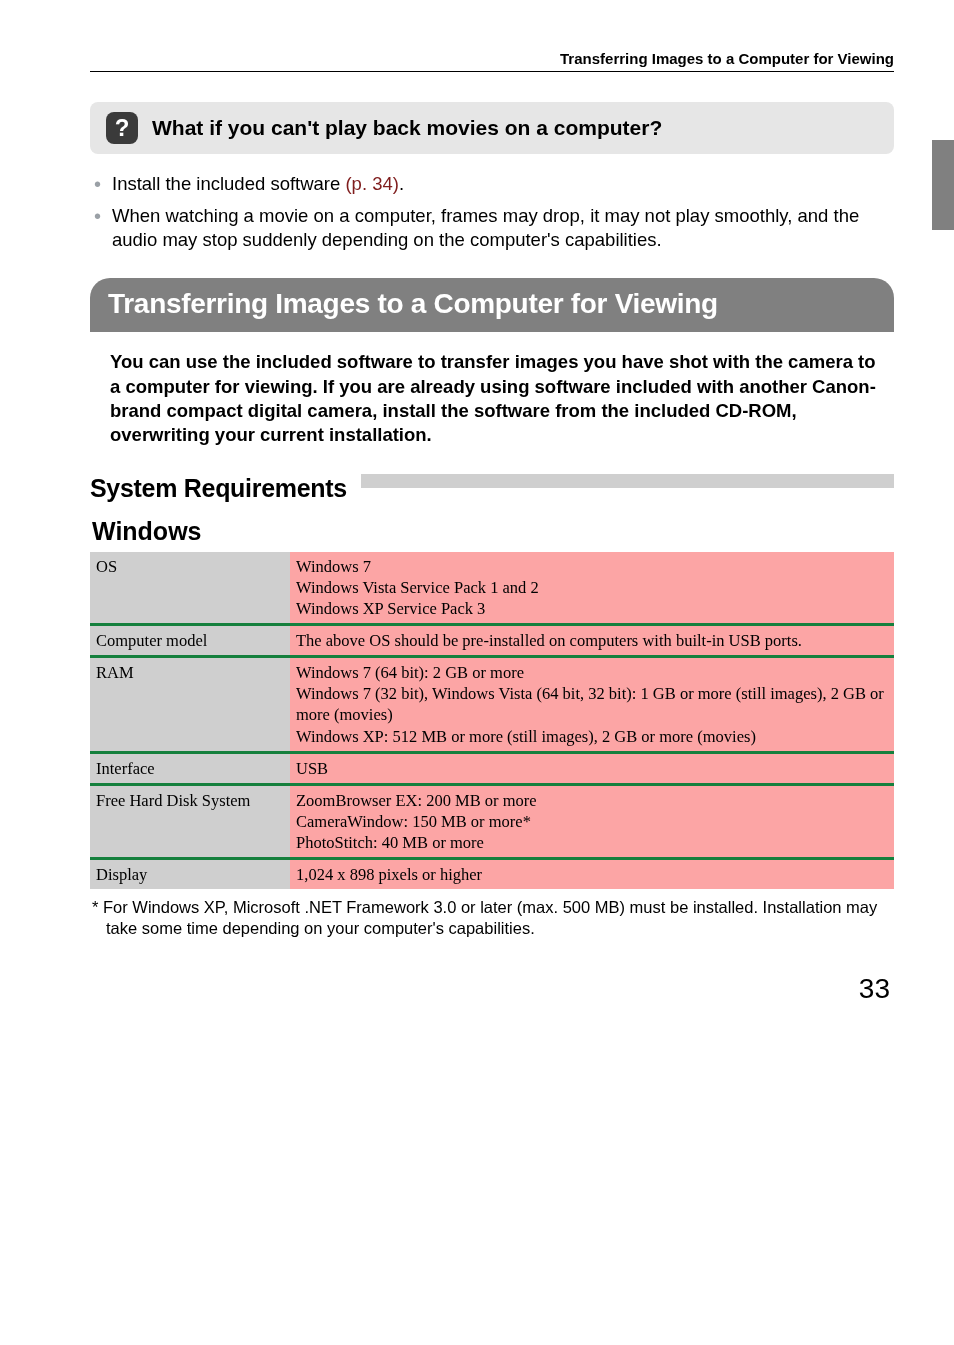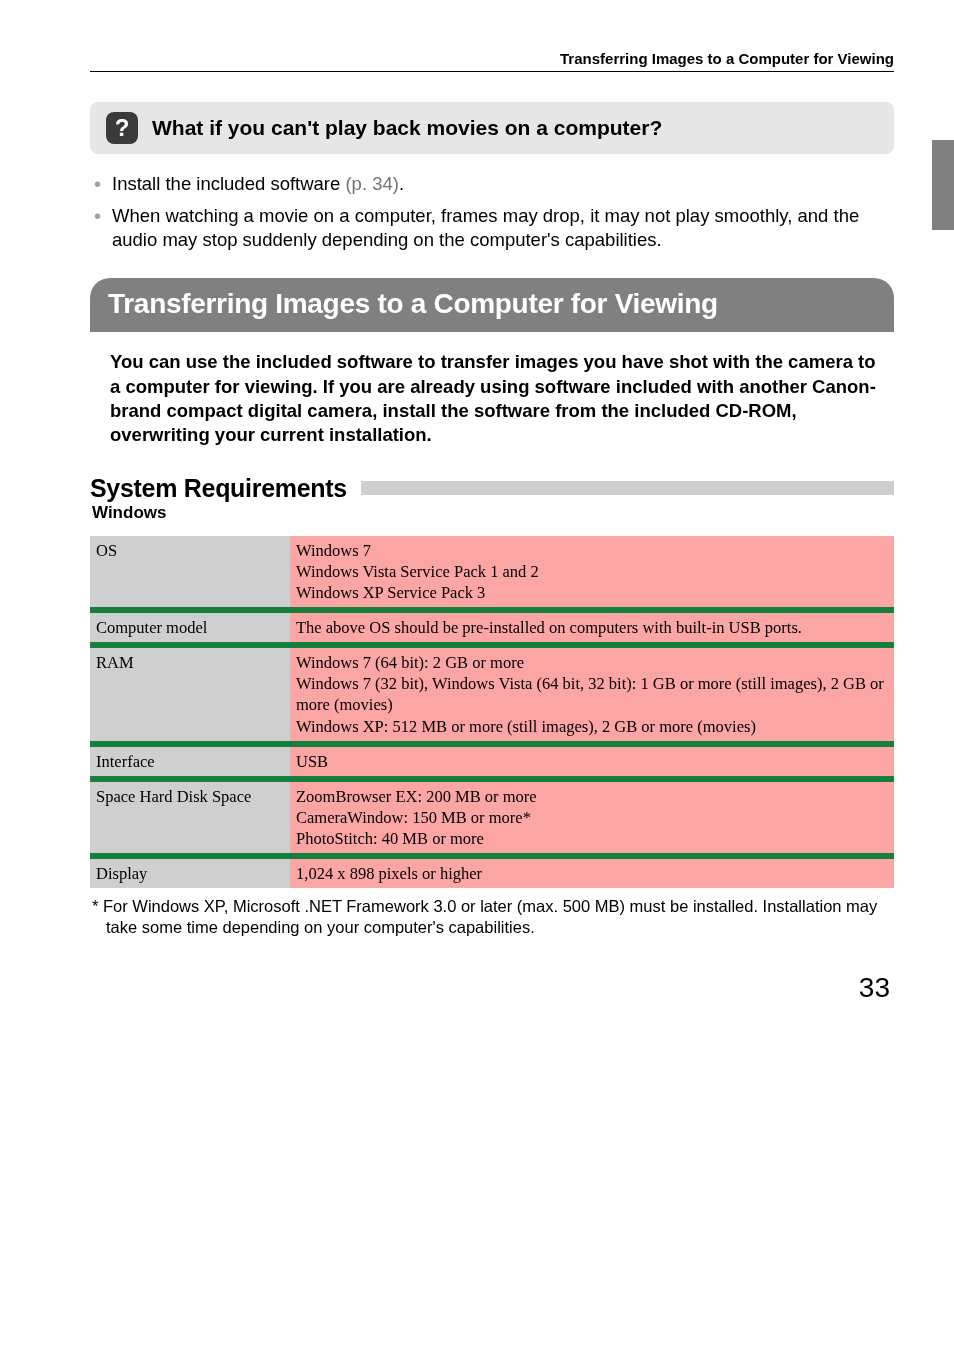--- a/index.html
+++ b/index.html
@@ -74,69 +74,69 @@
   }
   ul.tips li::before {
     content: "•";
     position: absolute;
     left: 0;
     top: 0;
     color: #9aa0a6;
     font-size: 20px;
     line-height: 1.2;
   }
-  .link { color: #737373; text-align: right; }
+  .link { color: #7f1d1d; text-align: right; }
   .h1-band {
     background: #808080;
     color: #fff;
     font-weight: 900;
     font-size: 28px;
     border-radius: 20px 20px 0 0;
     padding: 10px 18px 12px 18px;
     margin: 10px 0 18px 0;
     letter-spacing: -0.3px;
   }
   .body-para {
     font-size: 18.5px;
     line-height: 1.32;
     margin: 0 4px 26px 20px;
     font-weight: bold;
   }
   .h2-row {
     display: flex;
-    align-items: center;
+    align-items: flex-start;
     gap: 14px;
-    margin-bottom: 0;
+    margin-bottom: 14px;
   }
   .h2-text {
     font-weight: 900;
     font-size: 25px;
     white-space: nowrap;
     letter-spacing: -0.3px;
   }
   .h2-rule {
     flex: 1;
     height: 14px;
     background: #cfcfcf;
   }
   .h3 {
     font-weight: bold;
-    font-size: 17px;
-    margin: 0 0 13px 2px;
+    font-size: 25px;
+    margin: 0 0 6px 2px;
   }
   table.spec {
     width: 100%;
     border-collapse: collapse;
     font-size: 16.5px;
     font-family: Liberation Serif, serif;
   }
   table.spec td {
     vertical-align: top;
     padding: 4px 6px;
-    border-top: 6px solid #15803d;
+    border-top: 3px solid #15803d;
     line-height: 1.28;
   }
   table.spec tr:first-child td { border-top: none; }
   table.spec td.label {
     background: #cfcfcf;
     width: 200px;
   }
   table.spec td.value {
     background: #fca5a5;
   }
@@ -198,21 +198,21 @@
         </tr>
         <tr>
           <td class="label">RAM</td>
           <td class="value">Windows 7 (64 bit): 2 GB or more<br>Windows 7 (32 bit), Windows Vista (64 bit, 32 bit): 1 GB or more (still images), 2 GB or more (movies)<br>Windows XP: 512 MB or more (still images), 2 GB or more (movies)</td>
         </tr>
         <tr>
           <td class="label">Interface</td>
           <td class="value">USB</td>
         </tr>
         <tr>
-          <td class="label">Space Hard Disk Space</td>
+          <td class="label">Free Hard Disk System</td>
           <td class="value">ZoomBrowser EX: 200 MB or more<br>CameraWindow: 150 MB or more*<br>PhotoStitch: 40 MB or more</td>
         </tr>
         <tr>
           <td class="label">Display</td>
           <td class="value">1,024 x 898 pixels or higher</td>
         </tr>
       </tbody>
   </table>
 
   <p class="footnote">*  For Windows XP, Microsoft .NET Framework 3.0 or later (max. 500 MB) must be installed. Installation may take some time depending on your computer's capabilities.</p>

